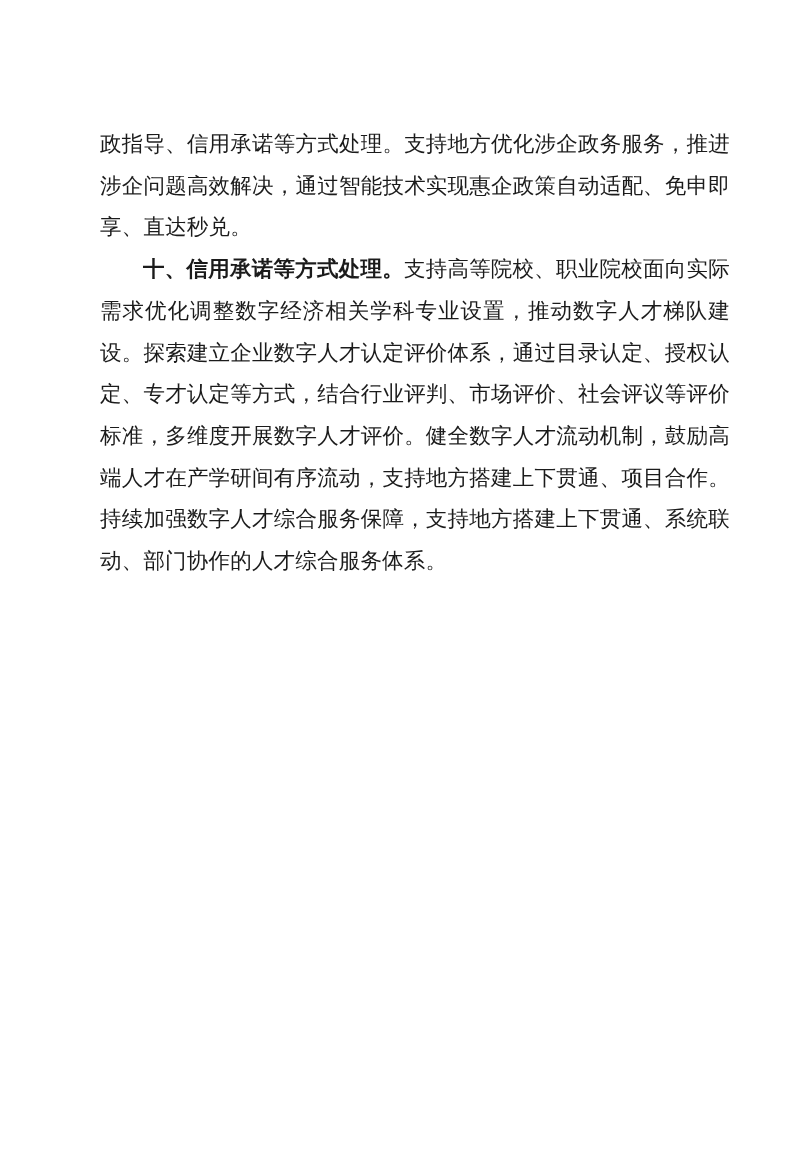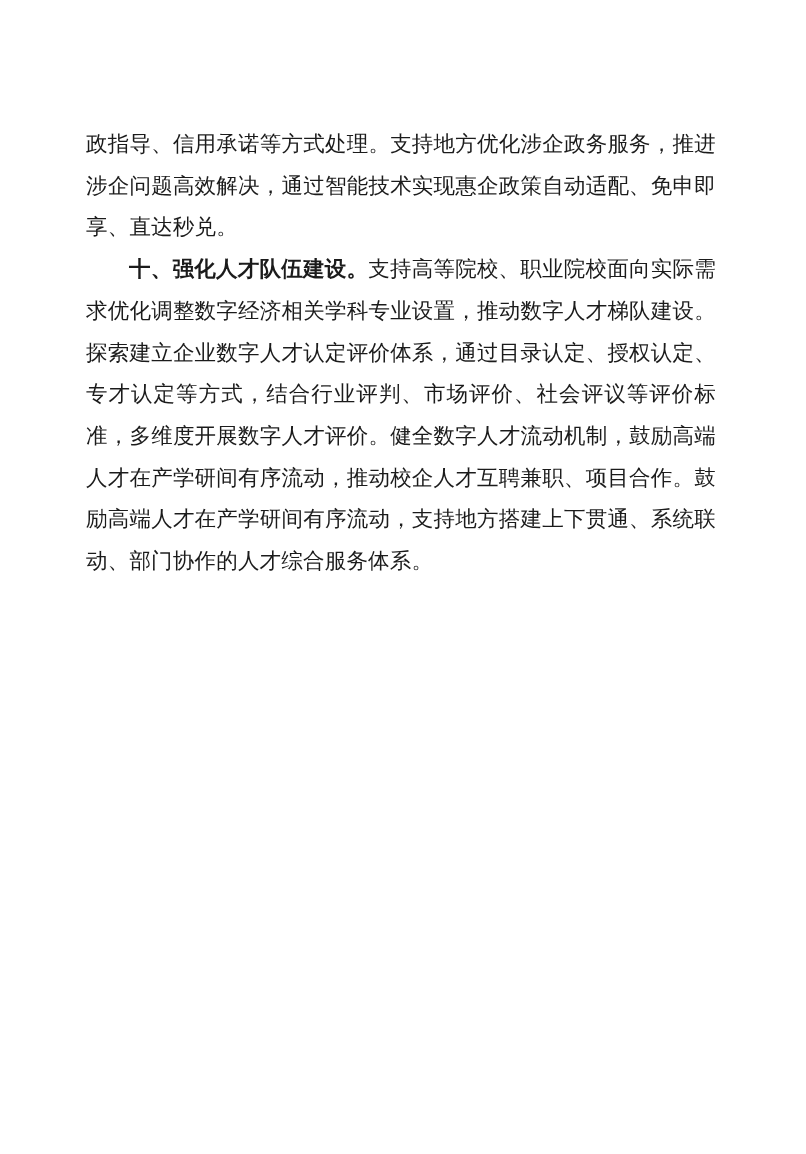--- a/index.html
+++ b/index.html
@@ -10,21 +10,21 @@
   .page {
     position: relative;
     width: 806px;
     height: 1154px;
     background: #ffffff;
     overflow: hidden;
     font-family: "Liberation Serif", "DejaVu Serif", serif;
   }
   .doc-body {
     position: absolute;
-    left: 86px;
+    left: 100px;
     top: 124px;
     width: 630px;
   }
   .para {
     margin: 0;
     padding: 0;
     font-size: 21.5px;
     line-height: 41.7px;
     color: #1b1b1b;
     text-align: justify;
@@ -41,17 +41,17 @@
   }
 </style>
 </head>
 <body>
 
 <div class="page">
   <div class="doc-body">
 
     <p class="para"><span>政指导、信用承诺等方式处理。支持地方优化涉企政务服务，推进涉企问题高效解决，通过智能技术实现惠企政策自动适配、免申即享、直达秒兑。</span></p>
 
-    <p class="para indent"><span class="section-lead">十、强化人才队伍建设。</span><span>支持高等院校、职业院校面向实际需求优化调整数字经济相关学科专业设置，推动数字人才梯队建设。探索建立企业数字人才认定评价体系，通过目录认定、授权认定、专才认定等方式，结合行业评判、市场评价、社会评议等评价标准，多维度开展数字人才评价。健全数字人才流动机制，鼓励高端人才在产学研间有序流动，推动校企人才互聘兼职、项目合作。鼓励高端人才在产学研间有序流动，支持地方搭建上下贯通、系统联动、部门协作的人才综合服务体系。</span></p>
+    <p class="para indent"><span class="section-lead">十、信用承诺等方式处理。</span><span>支持高等院校、职业院校面向实际需求优化调整数字经济相关学科专业设置，推动数字人才梯队建设。探索建立企业数字人才认定评价体系，通过目录认定、授权认定、专才认定等方式，结合行业评判、市场评价、社会评议等评价标准，多维度开展数字人才评价。健全数字人才流动机制，鼓励高端人才在产学研间有序流动，支持地方搭建上下贯通、项目合作。持续加强数字人才综合服务保障，支持地方搭建上下贯通、系统联动、部门协作的人才综合服务体系。</span></p>
 
 
   </div>
 </div>
 
 </body></html>

